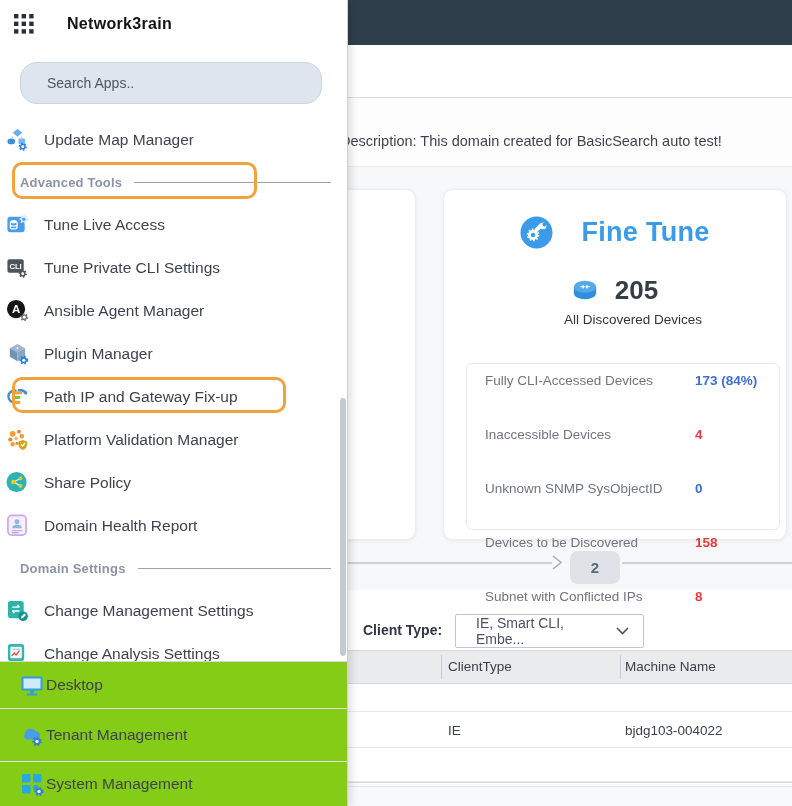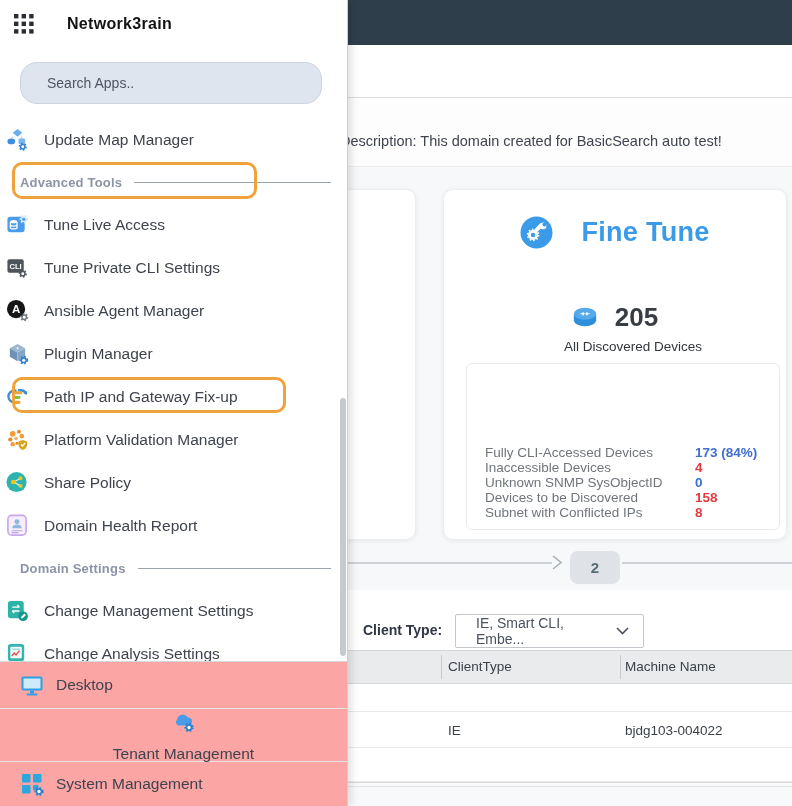--- a/index.html
+++ b/index.html
@@ -15,26 +15,26 @@
   .cards-zone { position:absolute; left:348px; top:167px; right:0; height:423px; background:#f7f8f9; }
   .bottom-zone { position:absolute; left:348px; top:590px; right:0; bottom:0; background:#fff; }
 
   .card { position:absolute; background:#fff; border:1px solid #ededee; border-radius:10px;
           box-shadow:0 1px 5px rgba(0,0,0,.07); }
   .card1 { left:300px; top:189px; width:116px; height:351px; }
   .card2 { left:443px; top:189px; width:344px; height:351px; }
 
   .ft-title { display:flex; align-items:center; justify-content:center; gap:28px; margin-top:26px; cursor:pointer; }
   .ft-title-text { font-size:27px; font-weight:bold; color:#3b9be9; letter-spacing:.3px; }
-  .ft-count { display:flex; align-items:center; justify-content:center; gap:17px; margin-top:53px; }
+  .ft-count { display:flex; align-items:center; justify-content:center; gap:17px; margin-top:26px; }
   .ft-count-num { font-size:26px; font-weight:bold; color:#383d44; }
   .ft-count-label { text-align:center; margin-top:6px; font-size:13.5px; color:#31363d;padding-left:36px; }
   .ft-stats { position:absolute; left:22px; right:6px; top:173px; bottom:9px;
               border:1px solid #e8eaec; border-radius:6px; padding:9px 18px;
-              display:flex; flex-direction:column; justify-content:flex-end; }
+              display:flex; flex-direction:column; justify-content:flex-start;gap:39px; }
   .stat-row { display:flex; align-items:center; font-size:13.5px; }
   .stat-label { flex:1; color:#70757d; }
   .stat-value { width:66px; font-weight:600; white-space:nowrap; cursor:pointer; }
   .val-blue { color:#3f6fd1; }
   .val-red  { color:#e23a41; }
 
   
   .pg-line { position:absolute; top:562px; height:2px; background:#cdd1d5; }
   .pg-line.left { left:348px; width:204px; }
   .pg-line.right { left:622px; right:0; }
@@ -79,21 +79,21 @@
   .menu-item .mi-icon { width:23px; height:23px; flex:0 0 23px; }
   .menu-header { height:42px; display:flex; align-items:center; padding-left:20px; padding-right:16px; }
   .menu-header .mh-label { font-size:13px; font-weight:bold; color:#8b94a6; letter-spacing:.2px; }
   .menu-header .mh-rule { flex:1; height:1px; background:#9aa3ae; margin-left:12px; }
 
   .sb-scroll-thumb { position:absolute; left:340px; top:398px; width:6px; height:258px;
                      background:#c5cad0; border-radius:3px; z-index:4; cursor:pointer; }
 
   .sb-bottom { position:absolute; left:0; bottom:0; width:100%; height:145px; background:#f9fafb;
                border-top:1px solid #d6d8da; z-index:3; }
-  .sbb-item { display:flex; align-items:center; padding-left:20px; gap:12px; border-bottom:1px solid #e2e4e6; cursor:pointer; background:#fca5a5; }
+  .sbb-item { display:flex; align-items:center; padding-left:20px; gap:2px; border-bottom:1px solid #e2e4e6; cursor:pointer; background:#84cc16; }
   .sbb-item:last-child { border-bottom:none; }
   .sbb-item .mi-icon { width:24px; height:24px; flex:0 0 24px; }
   .sbb-item .mi-label { font-size:15.5px; color:#3e434d; }
 
   
   .ann-box { position:absolute; border:3px solid #f0a23c; border-radius:10px; z-index:30; pointer-events:none; }
   .ann-advanced { left:12px; top:162px; width:245px; height:37px; }
   .ann-pathip  { left:12px; top:377px; width:274px; height:36px; }
 </style>
 </head>
@@ -350,21 +350,21 @@
     <div class="sb-bottom" id="sb-bottom">
         <div class="sbb-item" style="height: 47px;">
           <svg class="mi-icon" width="24" height="24" viewBox="0 0 24 24">
             <rect x="1.5" y="3.5" width="21" height="14" rx="1.8" fill="#2e9fe0"></rect>
             <rect x="3.5" y="5.5" width="17" height="10" fill="#cfeafb"></rect>
             <rect x="10" y="17.5" width="4" height="3" fill="#2e9fe0"></rect>
             <rect x="6.5" y="20.5" width="11" height="2" rx="1" fill="#2e9fe0"></rect>
           </svg>
           <span class="mi-label">Desktop</span>
         </div>
-        <div class="sbb-item" style="height: 53px; flex-direction: column;">
+        <div class="sbb-item" style="height: 53px;">
           <svg class="mi-icon" width="24" height="24" viewBox="0 0 24 24">
             <path d="M6.5 16.5h9.5a4 4 0 100-8 6 6 0 00-11 2.2A3.4 3.4 0 006.5 16.5z" fill="#4a9ce8"></path>
             <circle cx="17" cy="18.5" r="3.4000000000000004" fill="#2f7fd0"></circle>
             <circle cx="17" cy="18.5" r="3.8000000000000003" fill="none" stroke="#2f7fd0" stroke-width="1.8" stroke-dasharray="1.6 1.9"></circle>
             <circle cx="17" cy="18.5" r="1.6720000000000002" fill="#fff"></circle>
           </svg>
           <span class="mi-label">Tenant Management</span>
         </div>
         <div class="sbb-item" style="height: 44px;">
           <svg class="mi-icon" width="24" height="24" viewBox="0 0 24 24">

